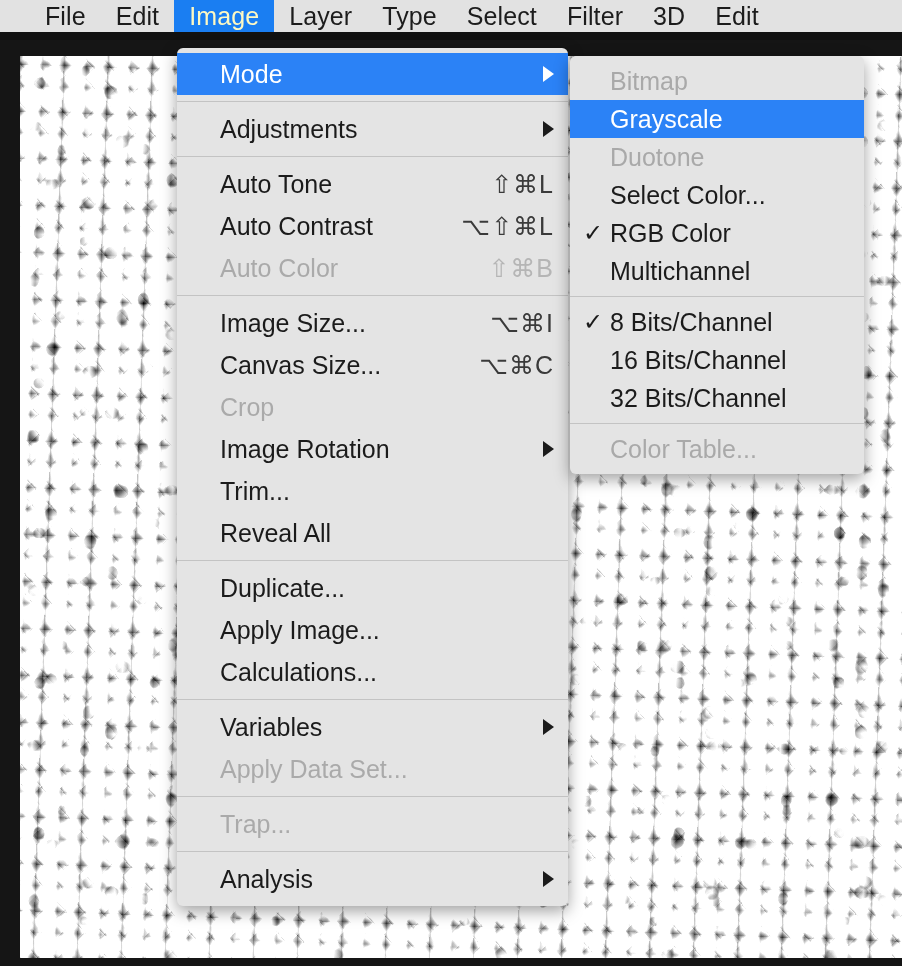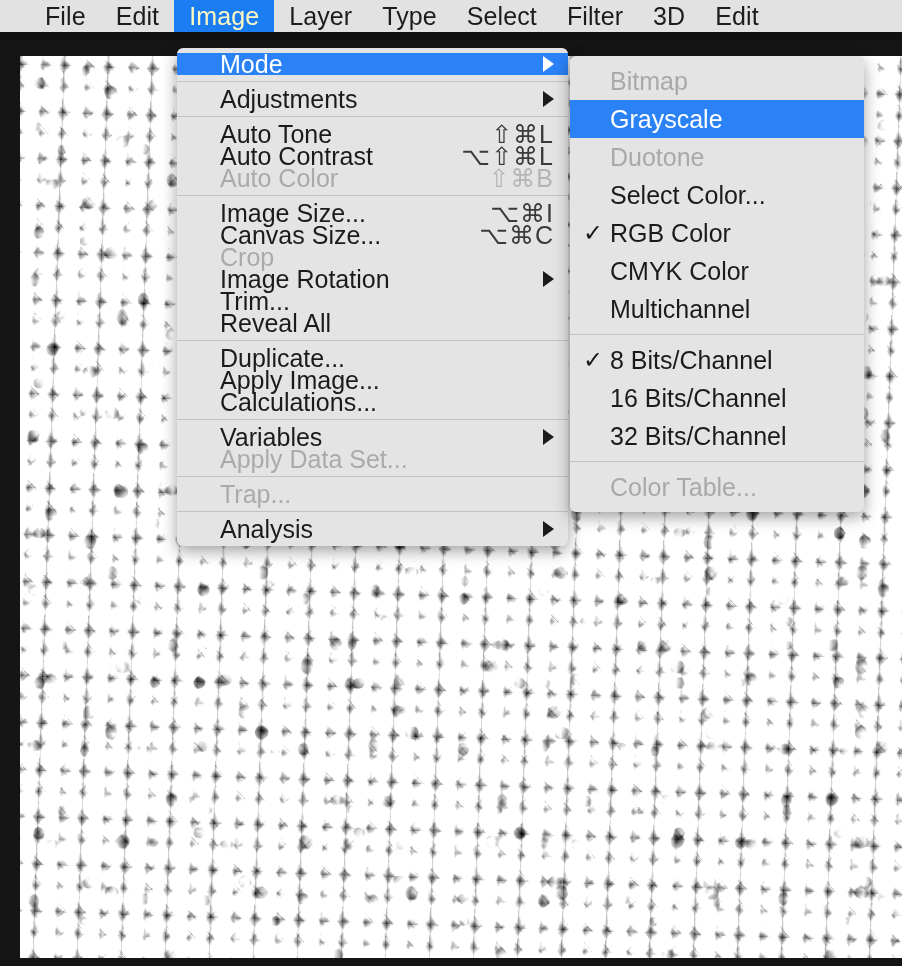--- a/index.html
+++ b/index.html
@@ -112,21 +112,21 @@
     background: #e4e4e4;
     border-radius: 6px;
     box-shadow: 0 5px 16px rgba(0,0,0,0.38);
     padding: 5px 0 6px 0;
     z-index: 60;
   }
   .mi {
     position: relative;
     display: flex;
     align-items: center;
-    height: 22px;
+    height: 42px;
     padding: 0 14px 0 43px;
     font-size: 25px;
     color: #1b1b1b;
     white-space: nowrap;
     cursor: default;
   }
   .mi.disabled { color: #aaaaaa; }
   .mi.sel {
     background: #2b82f6;
     color: #ffffff;
@@ -297,23 +297,20 @@
       <span>Duotone</span>
     </div>
     <div class="si">
       <span>Select Color...</span>
     </div>
     <div class="si">
       <span class="check">✓</span>
       <span>RGB Color</span>
     </div>
     <div class="si">
-      <span>CMYK Color</span>
-    </div>
-    <div class="si">
       <span>Multichannel</span>
     </div>
     <div class="sep"></div>
     <div class="si">
       <span class="check">✓</span>
       <span>8 Bits/Channel</span>
     </div>
     <div class="si">
       <span>16 Bits/Channel</span>
     </div>

